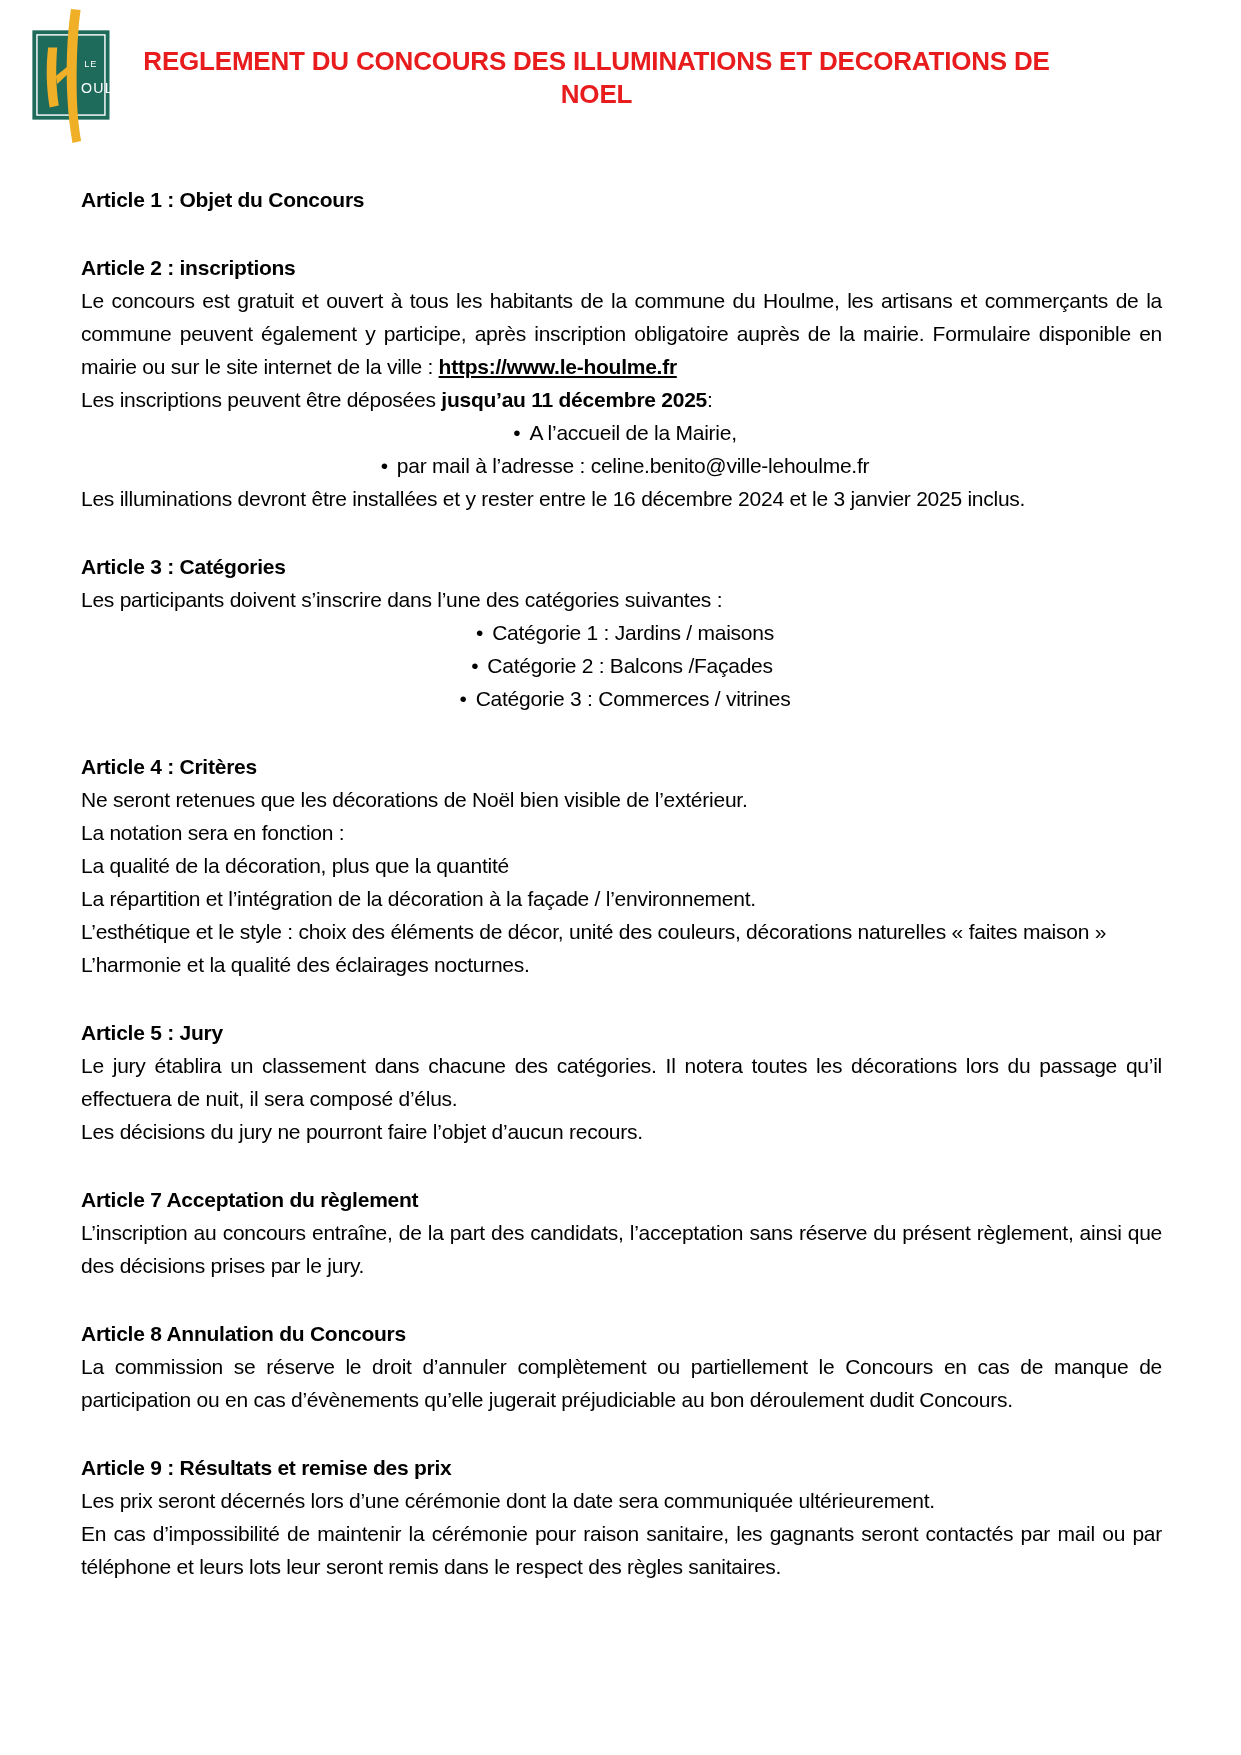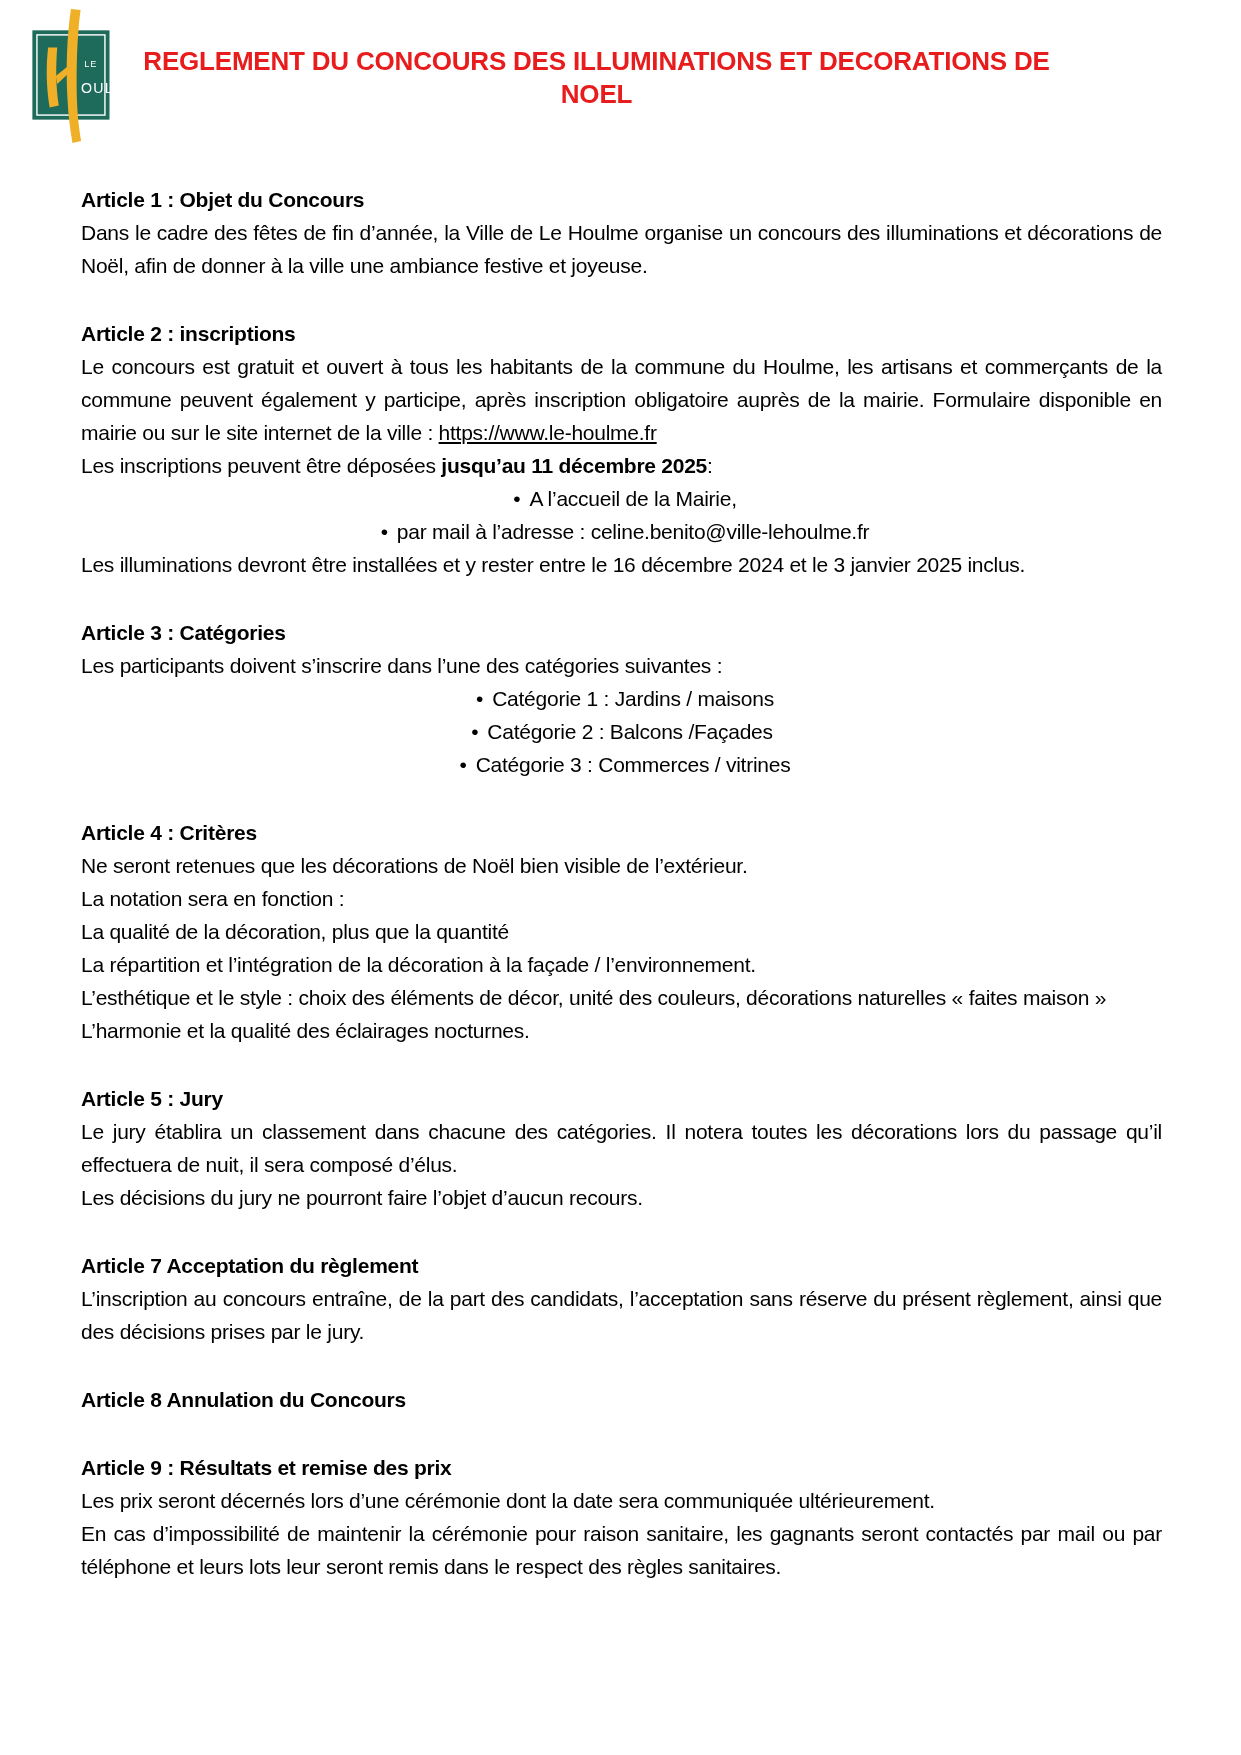--- a/index.html
+++ b/index.html
@@ -44,21 +44,21 @@
   
   main { font-size: 21px; line-height: 33px; letter-spacing: -0.25px; }
   section.article { margin: 0 0 35px 0; }
   h2.art-heading { font-size: 21px; line-height: 33px; margin: 0; font-weight: bold; }
   p { margin: 0; text-align: justify; }
   p.bullet { text-align: center; padding-left: 7px; }
   p.bullet.flush { padding-left: 1px; }
   .bdot { display: inline-block; margin-right: 9px; }
   strong { font-weight: bold; }
   .doclink {
-    font-weight: normal;
+    font-weight: bold;
     text-decoration: underline;
     color: #000000;
     cursor: pointer;
   }
 </style>
 </head>
 <body>
 
 <div class="page">
 
@@ -75,21 +75,20 @@
       <text class="logo-txt" x="56" y="84" font-size="14" letter-spacing="1.2">OULME</text>
     </svg>
   </div>
 
   <h1 class="doc-title">REGLEMENT DU CONCOURS DES ILLUMINATIONS ET DECORATIONS DE NOEL</h1>
 
   <main>
 
     <section class="article">
       <h2 class="art-heading">Article 1 : Objet du Concours</h2>
-      <p>Dans le cadre des fêtes de fin d’année, la Ville de Le Houlme organise un concours des illuminations et décorations de Noël, afin de donner à la ville une ambiance festive et joyeuse.</p>
     </section>
 
     <section class="article">
       <h2 class="art-heading">Article 2 : inscriptions</h2>
       <p><span> Le concours est gratuit et ouvert à tous les habitants de la commune du Houlme, les artisans et commerçants de la commune peuvent également y participe, après inscription obligatoire auprès de la mairie.  Formulaire disponible en mairie ou sur le site internet de la ville : </span><span class="doclink">https://www.le-houlme.fr</span></p>
       <p><span>Les inscriptions peuvent être déposées </span><strong>jusqu’au 11 décembre 2025</strong><span>:</span></p>
       <p class="bullet"><span class="bdot">•</span><span>A l’accueil de la Mairie,</span></p>
       <p class="bullet"><span class="bdot">•</span><span>par mail à l’adresse : celine.benito@ville-lehoulme.fr</span></p>
       <p>Les illuminations devront être installées et y rester entre le 16 décembre 2024 et le 3 janvier 2025 inclus.</p>
     </section>
@@ -119,20 +118,21 @@
     </section>
 
 
     <section class="article">
       <h2 class="art-heading">Article 7 Acceptation du règlement</h2>
       <p>L’inscription au concours entraîne, de la part des candidats, l’acceptation sans réserve du présent règlement, ainsi que des décisions prises par le jury.</p>
     </section>
 
     <section class="article">
       <h2 class="art-heading">Article 8  Annulation du Concours</h2>
+      <p>La commission se réserve le droit d’annuler complètement ou partiellement le Concours en cas de manque de participation ou en cas d’évènements qu’elle jugerait préjudiciable au bon déroulement dudit Concours.</p>
     </section>
 
     <section class="article">
       <h2 class="art-heading">Article 9 : Résultats et remise des prix</h2>
       <p>Les prix seront décernés lors d’une cérémonie dont la date sera communiquée ultérieurement.</p>
       <p> En cas d’impossibilité de maintenir la cérémonie pour raison sanitaire, les gagnants seront contactés par mail ou par téléphone et leurs lots leur seront remis dans le respect des règles sanitaires.</p>
 
     </section>
 
   </main>

